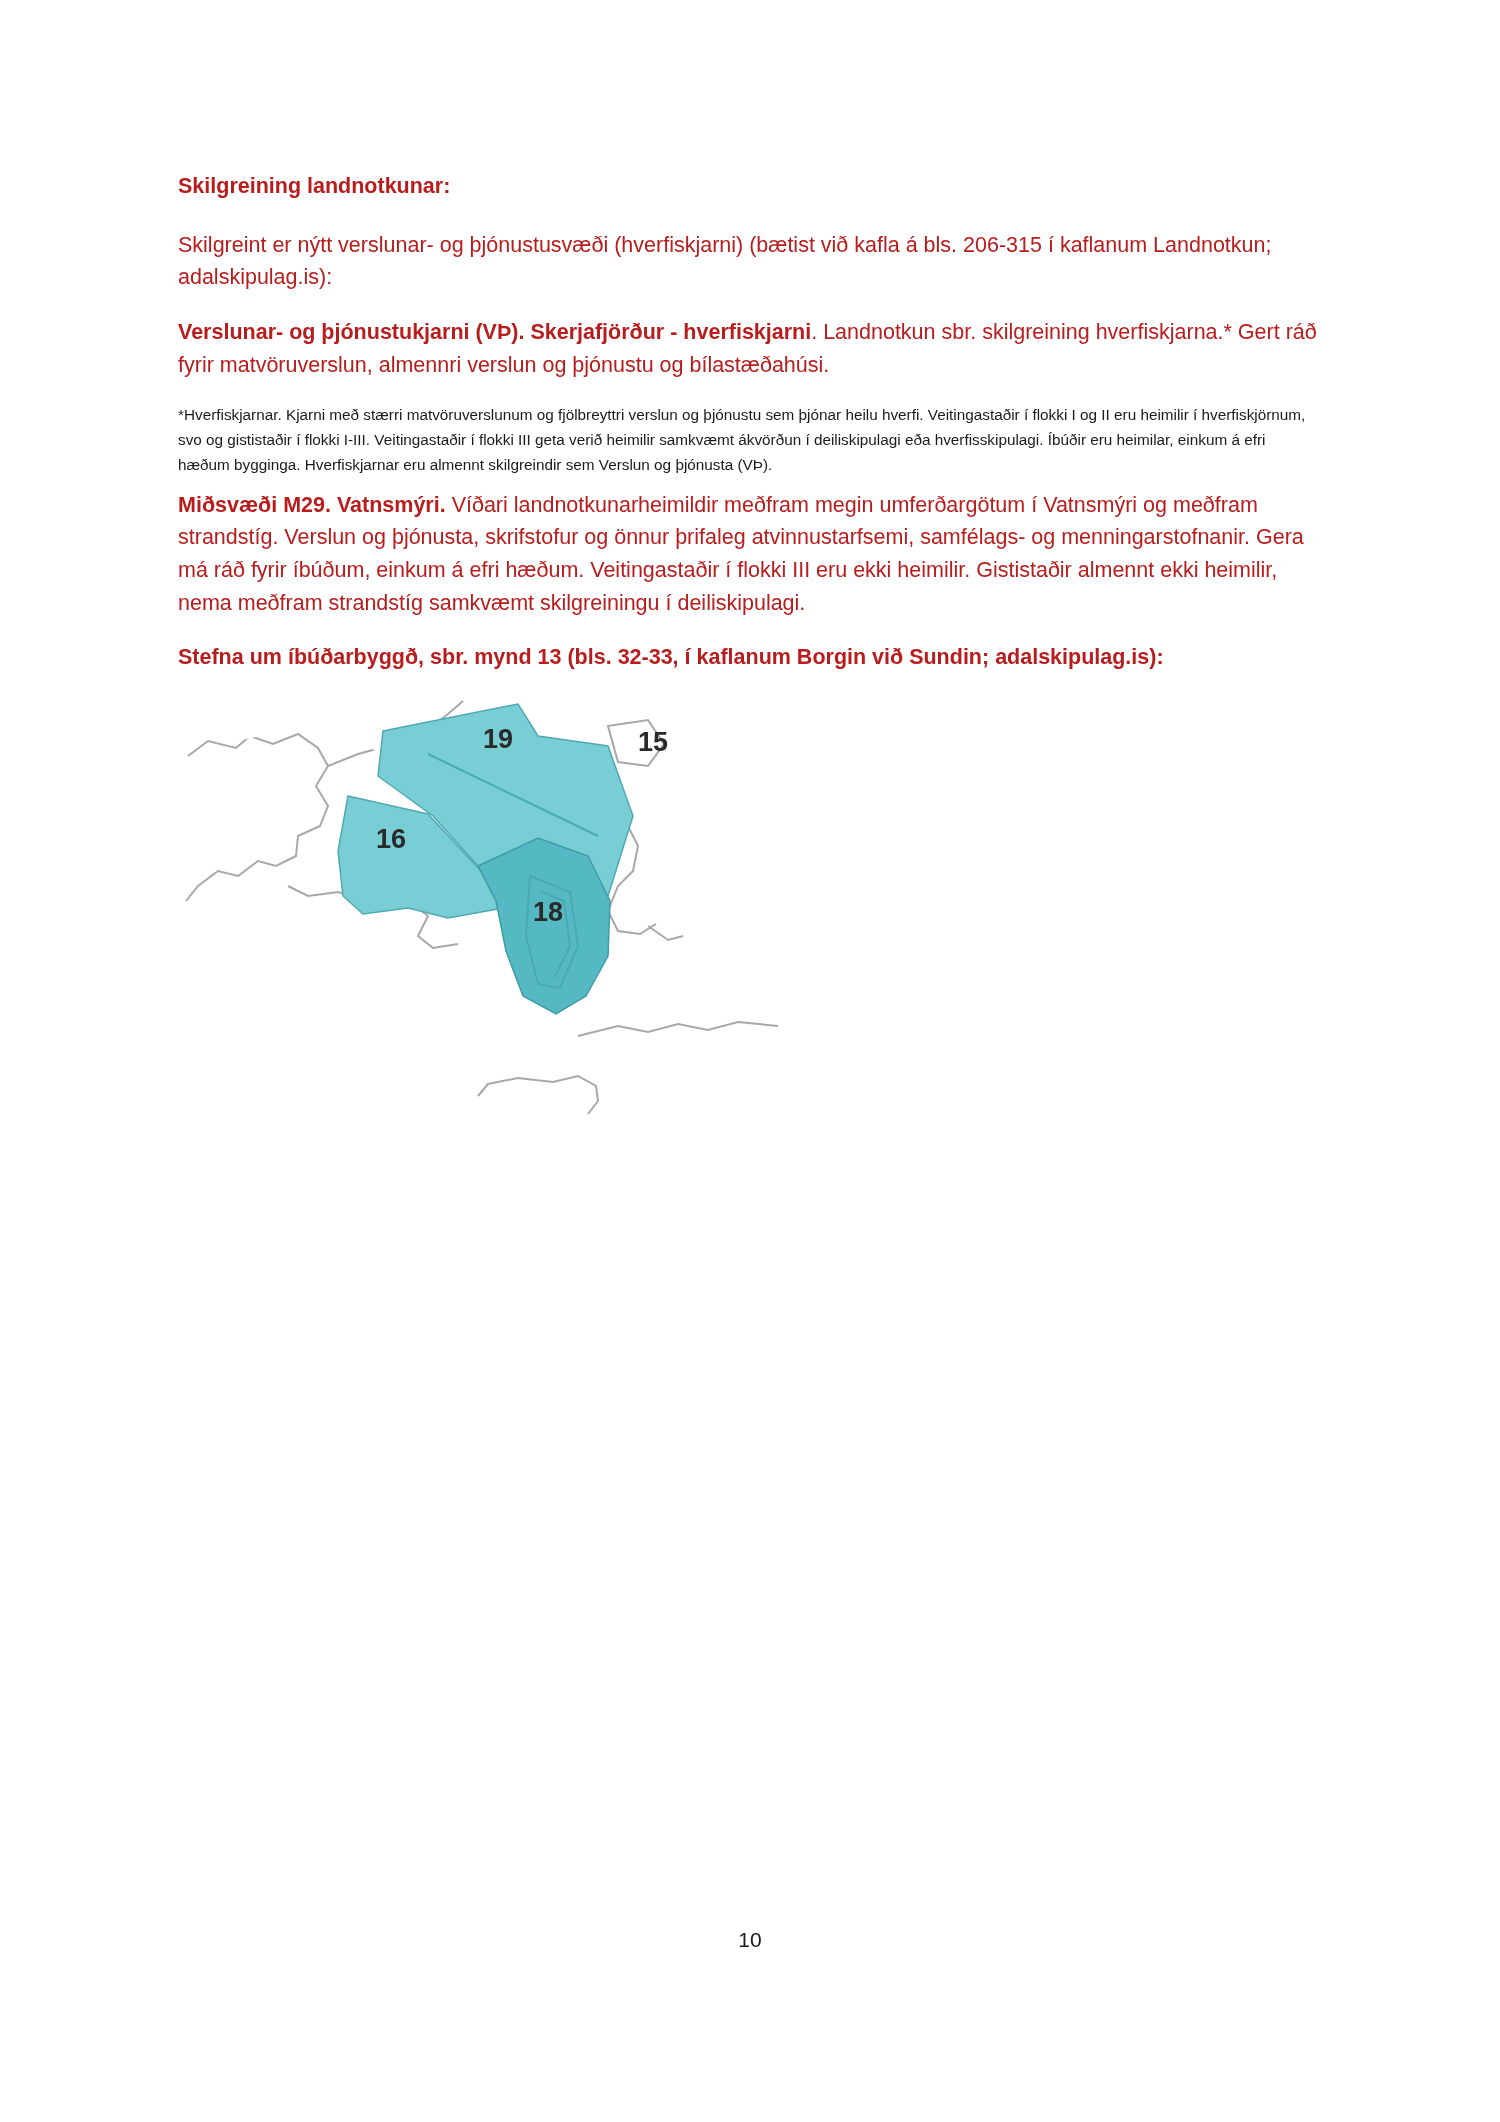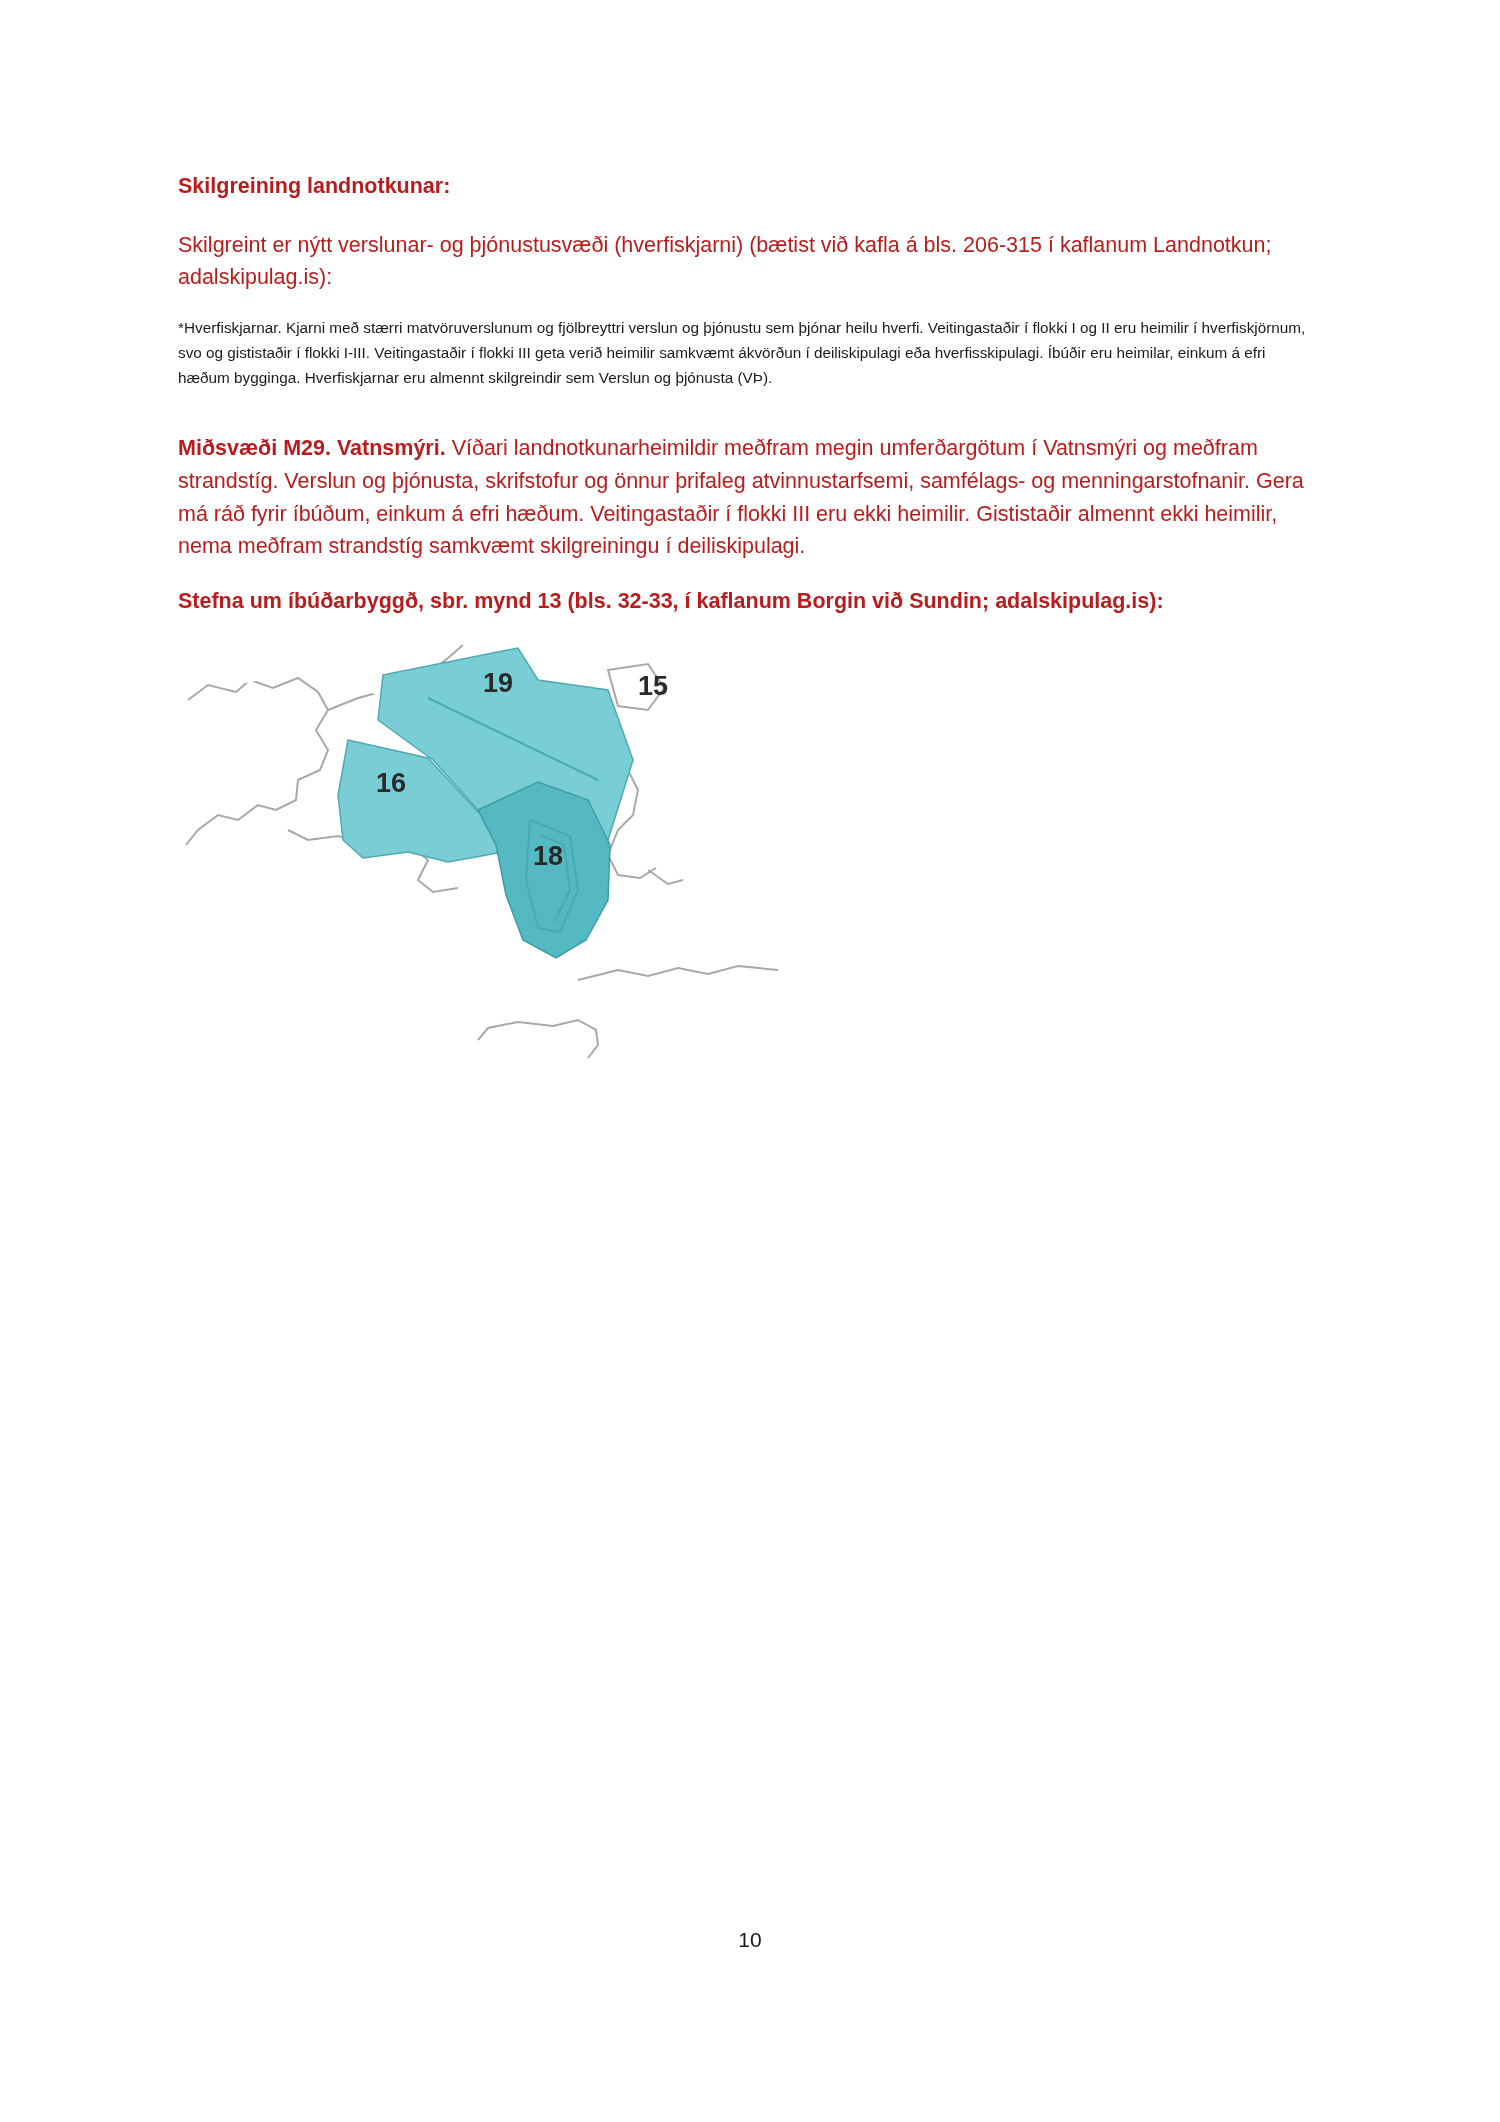--- a/index.html
+++ b/index.html
@@ -36,21 +36,21 @@
   }
   .heading {
     font-weight: bold;
     margin-bottom: 26px;
   }
   .bold { font-weight: bold; }
   .ital { font-style: italic; }
   .footnote {
     font-size: 15.3px;
     line-height: 1.62;
-    margin: 18px 0 42px 0;
+    margin: 18px 0 11px 0;
     color: #1a1a1a;
     width: 1140px;
   }
   .figure-block {
     position: relative;
     margin-top: 8px;
     height: 420px;
     font-weight: bold;
   }
   .map-wrap {
@@ -84,20 +84,23 @@
 </head>
 <body>
 
 <div class="page">
   <div class="content">
 
     <p class="heading">Skilgreining landnotkunar:</p>
 
     <p>Skilgreint er nýtt verslunar- og þjónustusvæði (hverfiskjarni) (bætist við kafla á bls. 206-315 í kaflanum Landnotkun; adalskipulag.is):</p>
 
+    <p>
+      <span class="bold">Verslunar- og þjónustukjarni (VÞ). Skerjafjörður - hverfiskjarni</span><span>. Landnotkun sbr. skilgreining hverfiskjarna.* Gert ráð fyrir matvöruverslun, almennri verslun og þjónustu og bílastæðahúsi.</span>
+    </p>
 
     <p class="footnote">*Hverfiskjarnar. Kjarni með stærri matvöruverslunum og fjölbreyttri verslun og þjónustu sem þjónar heilu hverfi. Veitingastaðir í flokki I og II eru heimilir í hverfiskjörnum, svo og gististaðir í flokki I-III. Veitingastaðir í flokki III geta verið heimilir samkvæmt ákvörðun í deiliskipulagi eða hverfisskipulagi.  Íbúðir eru heimilar, einkum á efri hæðum bygginga. Hverfiskjarnar eru almennt skilgreindir sem Verslun og þjónusta (VÞ).</p>
 
 
     <p>
       <span class="bold">Miðsvæði M29. Vatnsmýri.</span><span> Víðari landnotkunarheimildir meðfram megin umferðargötum í Vatnsmýri og meðfram strandstíg. Verslun og þjónusta, skrifstofur og önnur þrifaleg atvinnustarfsemi, samfélags- og menningarstofnanir. Gera má ráð fyrir íbúðum, einkum á efri hæðum. Veitingastaðir í flokki III eru ekki heimilir. Gististaðir almennt ekki heimilir, nema meðfram strandstíg samkvæmt skilgreiningu í deiliskipulagi.</span>
     </p>
 
     <p class="bold" style="">Stefna um íbúðarbyggð, sbr. mynd 13 (bls. 32-33, í kaflanum Borgin við Sundin; adalskipulag.is):</p>
 

